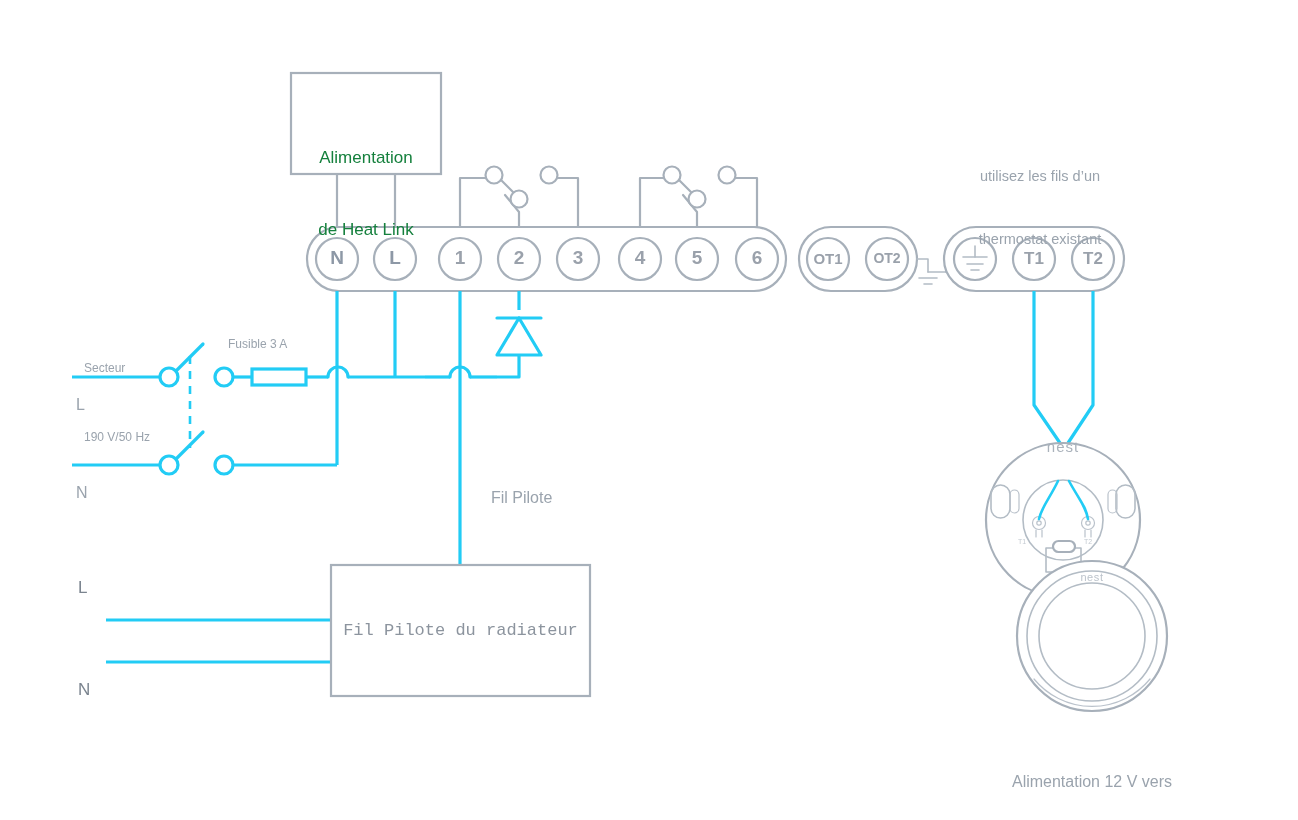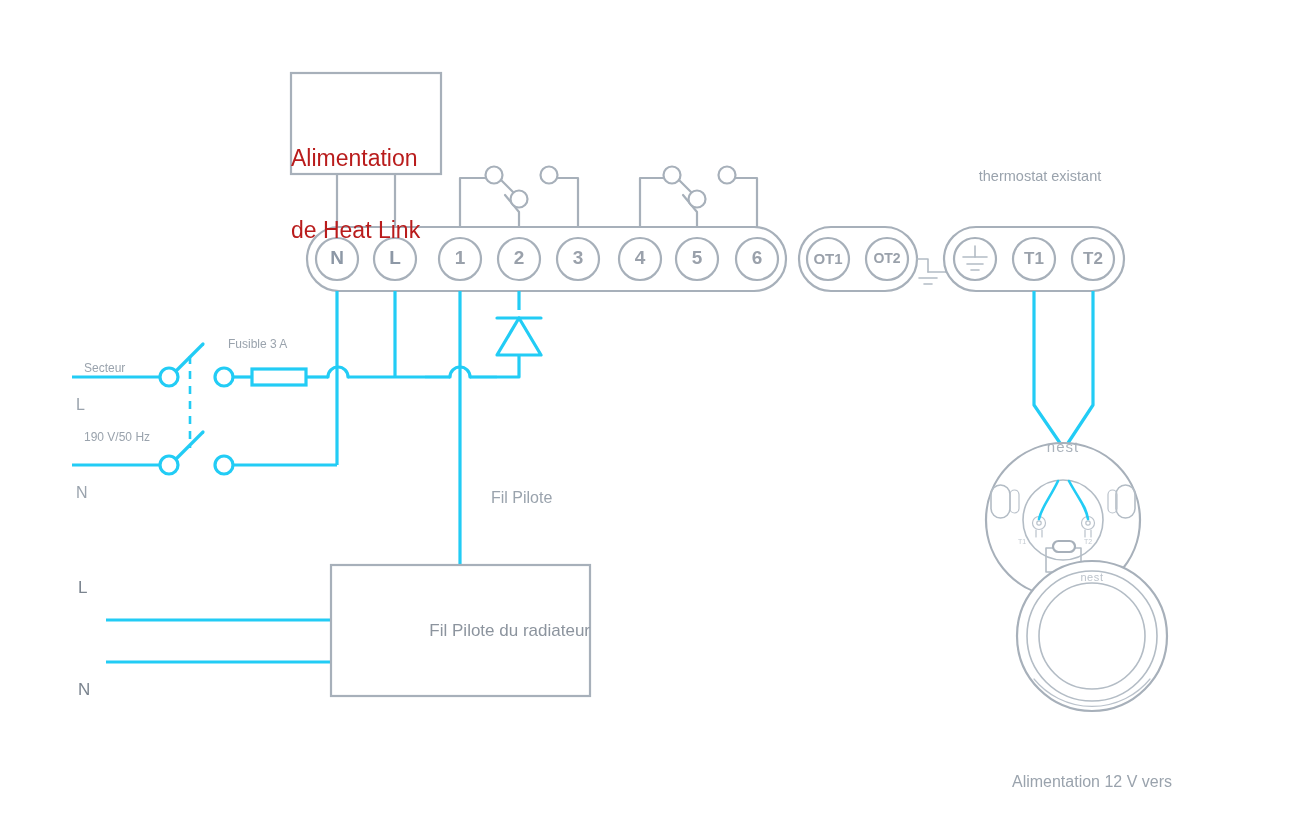--- a/index.html
+++ b/index.html
@@ -7,21 +7,21 @@
   body{
     width:1298px;height:820px;position:relative;overflow:hidden;
     font-family:"Liberation Sans","DejaVu Sans",sans-serif;
     color:#9aa3ad;
   }
   #diagram-root{position:absolute;inset:0;}
   svg#wiring{position:absolute;left:0;top:0;width:1298px;height:820px;}
 
   .txt{position:absolute;white-space:pre;}
 
-  .t-box-label{font-size:23px;line-height:24px;text-align:left;color:#b91c1c;}
+  .t-box-label{font-size:17px;line-height:24px;text-align:center;color:#15803d;}
   .t-note{font-size:14.5px;line-height:21px;text-align:center;color:#9aa3ad;}
   .t-side{font-size:12px;line-height:23px;color:#9aa3ad;}
   .t-ln{font-size:16px;color:#9aa3ad;}
   .t-ln-big{font-size:17px;color:#7b848f;}
   .t-filpilote{font-size:16px;color:#9aa3ad;text-align:center;}
   .t-radbox{font-size:17px;color:#8c949e;}
   .t-caption{font-size:16px;line-height:24px;text-align:center;color:#9aa3ad;}
 </style>
 </head>
 <body>
@@ -204,20 +204,21 @@
       <path class="gl-fine" d="M1034 679 A 75 75 0 0 0 1150 679"></path>
     </g>
   </svg>
 
   <div class="txt t-box-label" style="left:291px;top:98px;width:150px;">
     <div>Alimentation</div>
     <div>de Heat Link</div>
   </div>
 
   <div class="txt t-note" style="left:925px;top:124px;width:230px;">
+    <div>utilisez les fils d’un</div>
     <div>thermostat existant</div>
   </div>
 
   <div>
     <div class="txt" style="left:317px;top:247px;width:40px;text-align:center;font-size:19px;font-weight:bold;color:#8d98a6;">N</div>
     <div class="txt" style="left:375px;top:247px;width:40px;text-align:center;font-size:19px;font-weight:bold;color:#8d98a6;">L</div>
     <div class="txt" style="left:440px;top:247px;width:40px;text-align:center;font-size:19px;font-weight:bold;color:#9aa1ab;">1</div>
     <div class="txt" style="left:499px;top:247px;width:40px;text-align:center;font-size:19px;font-weight:bold;color:#9aa1ab;">2</div>
     <div class="txt" style="left:558px;top:247px;width:40px;text-align:center;font-size:19px;font-weight:bold;color:#9aa1ab;">3</div>
     <div class="txt" style="left:620px;top:247px;width:40px;text-align:center;font-size:19px;font-weight:bold;color:#9aa1ab;">4</div>
@@ -240,21 +241,21 @@
     <div>190 V/50 Hz</div>
   </div>
 
   <div class="txt t-ln" style="left:76px;top:396px;">L</div>
   <div class="txt t-ln" style="left:76px;top:484px;">N</div>
 
   <div class="txt t-side" style="left:228px;top:333px;">Fusible 3 A</div>
 
   <div class="txt t-filpilote" style="left:491px;top:489px;">Fil Pilote</div>
 
-  <div class="txt t-radbox" style="left:331px;top:621px;width:259px;text-align:right;">Fil Pilote du radiateur</div>
+  <div class="txt t-radbox" style="left:331px;top:621px;width:259px;text-align:center;font-family:Liberation Mono, monospace;">Fil Pilote du radiateur</div>
 
   <div class="txt t-ln-big" style="left:78px;top:578px;">L</div>
   <div class="txt t-ln-big" style="left:78px;top:680px;">N</div>
 
   <div class="txt" style="left:1023px;top:438px;width:80px;text-align:center;font-size:15px;letter-spacing:1px;color:#aab2bb;">nest</div>
   <div class="txt" style="left:1062px;top:571px;width:60px;text-align:center;font-size:11px;letter-spacing:0.6px;color:#bcc3cb;">nest</div>
 
   <div class="txt" style="left:1018px;top:538px;font-size:7px;color:#c3cad1;">T1</div>
   <div class="txt" style="left:1084px;top:538px;font-size:7px;color:#c3cad1;">T2</div>
 

